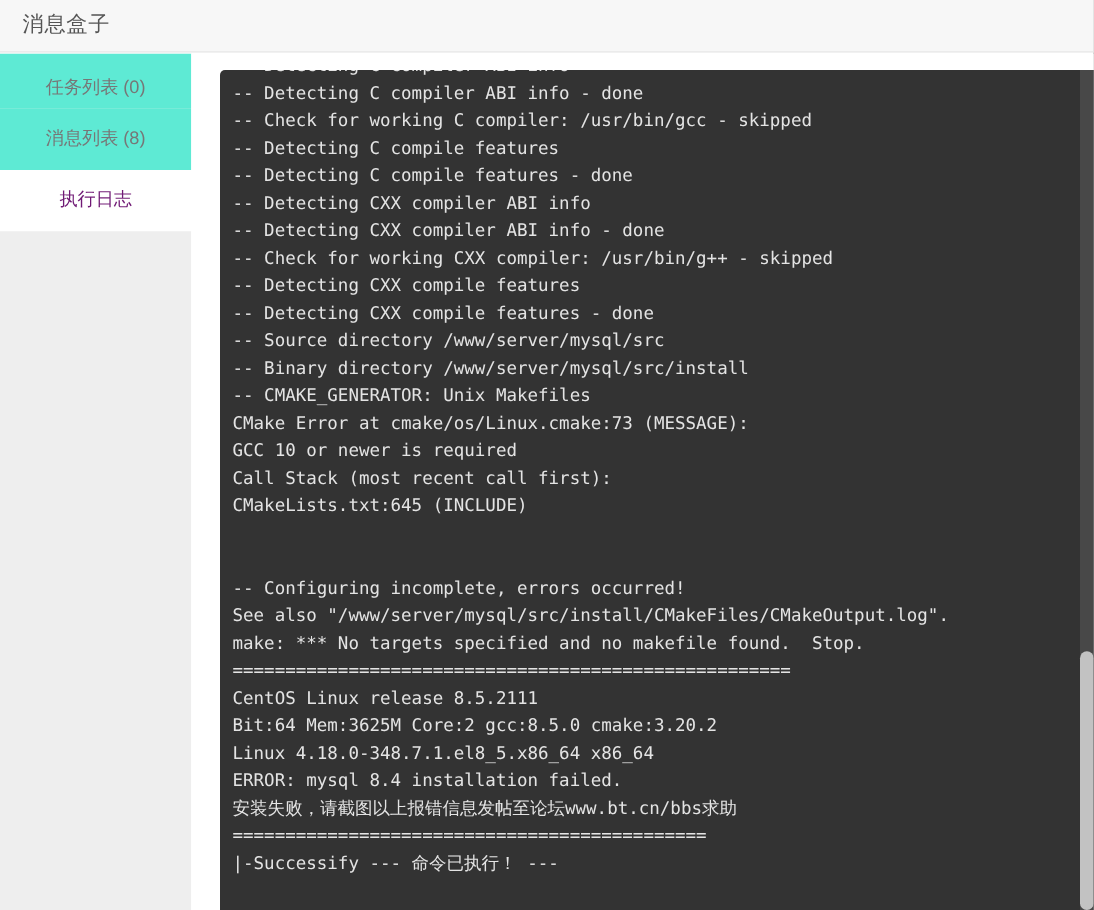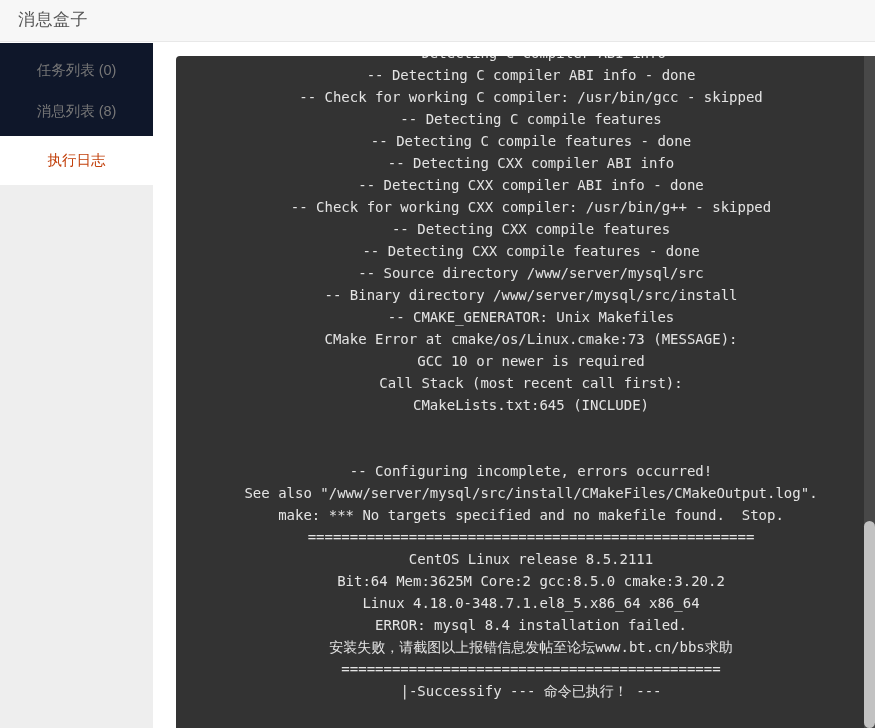--- a/index.html
+++ b/index.html
@@ -54,28 +54,28 @@
     background: #eeeeee;
     box-sizing: border-box;
   }
   .nav-item {
     position: relative;
     height: 49px;
     line-height: 49px;
     text-align: center;
     font-size: 14.5px;
     color: #777777;
-    background: #0f172a;
+    background: #5eead4;
     white-space: nowrap;
     cursor: pointer;
     box-sizing: border-box;
   }
   .nav-item.active {
     background: #ffffff;
-    color: #c2410c;
+    color: #701a75;
   }
   .nav-item.pad-top {
     height: 44px;
     line-height: 54px;
   }
 
   
   .content {
     position: absolute;
     left: 153px;
@@ -98,21 +98,20 @@
     box-sizing: border-box;
   }
 
   .log-scroll {
     position: absolute;
     left: 0;
     top: 0;
     right: 0;
     bottom: 0;
     overflow: hidden;
-    text-align: center;
   }
 
   .log-lines {
     position: absolute;
     left: 10px;
     top: -14px;
     width: 690px;
     font-family: "DejaVu Sans Mono", "Liberation Mono", monospace;
     font-size: 14px;
     line-height: 22px;

